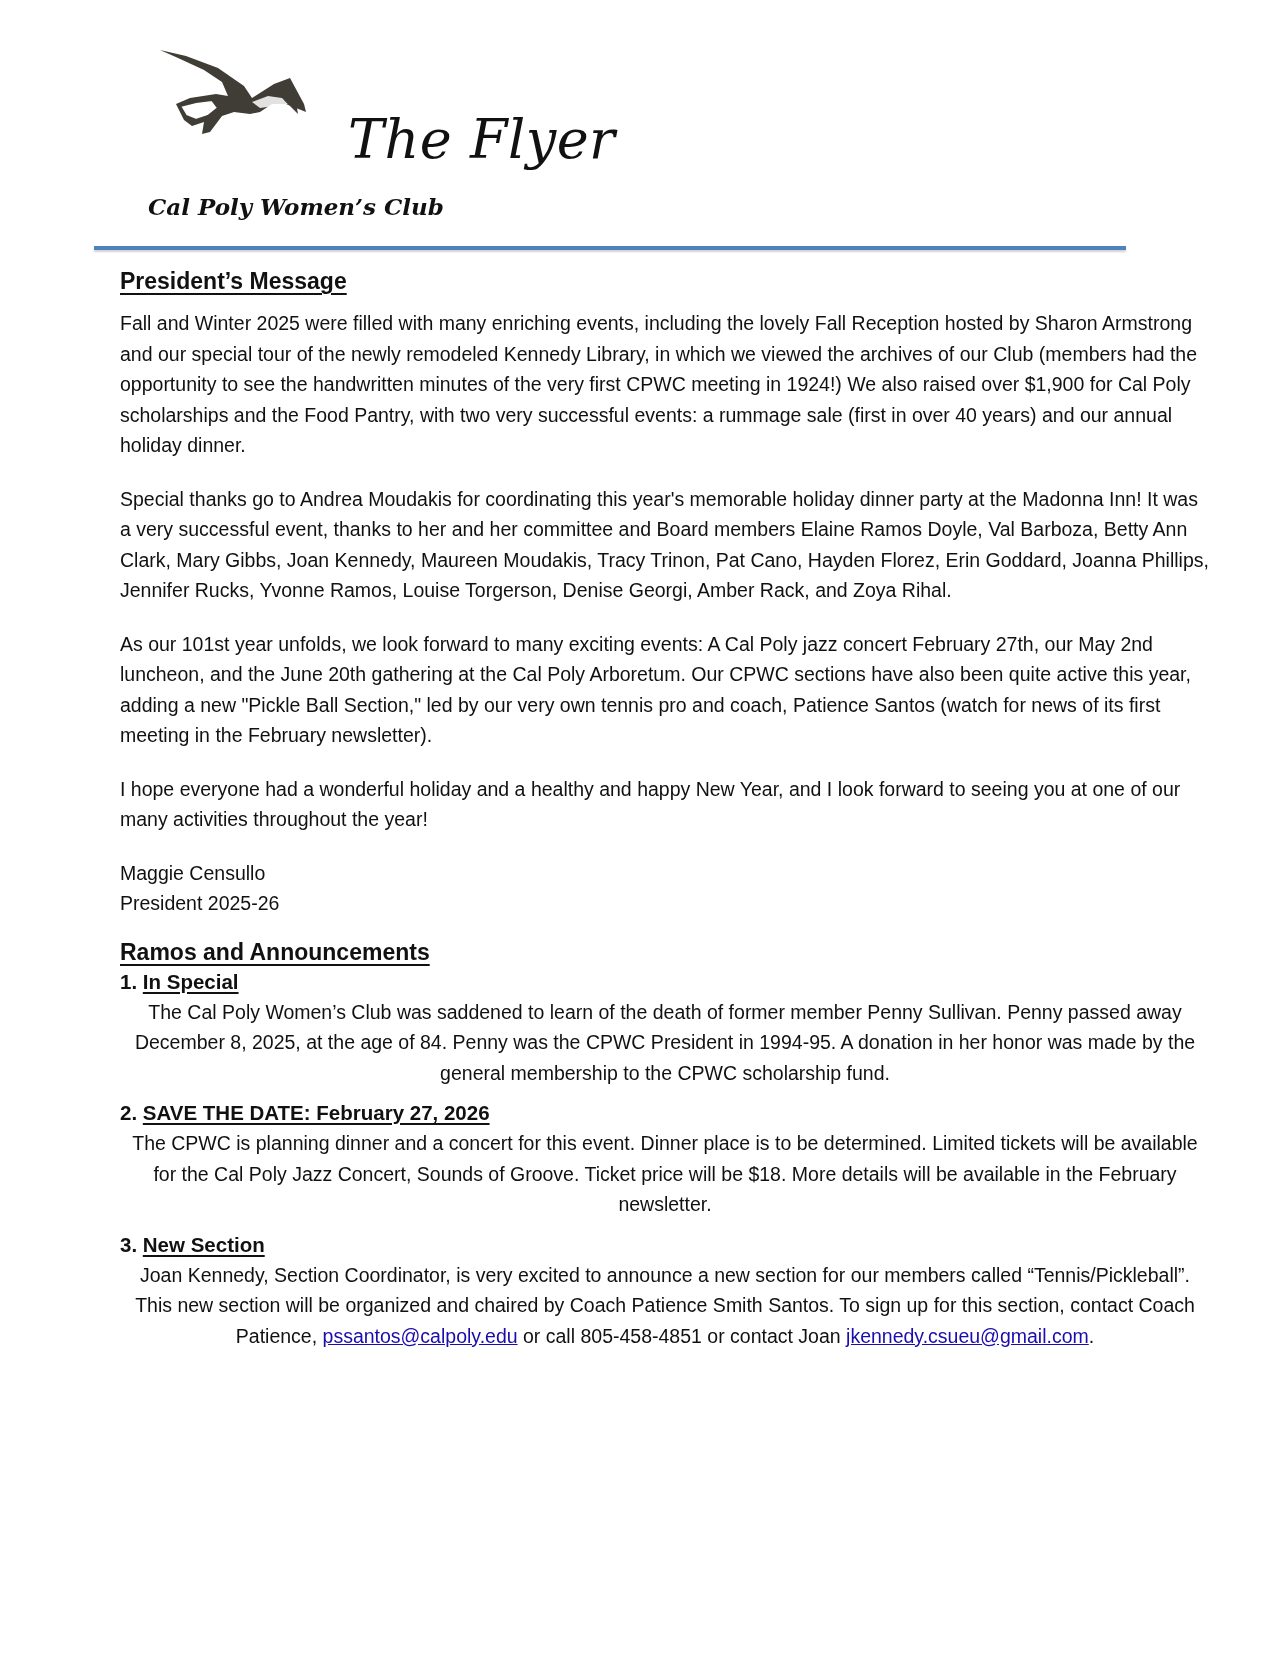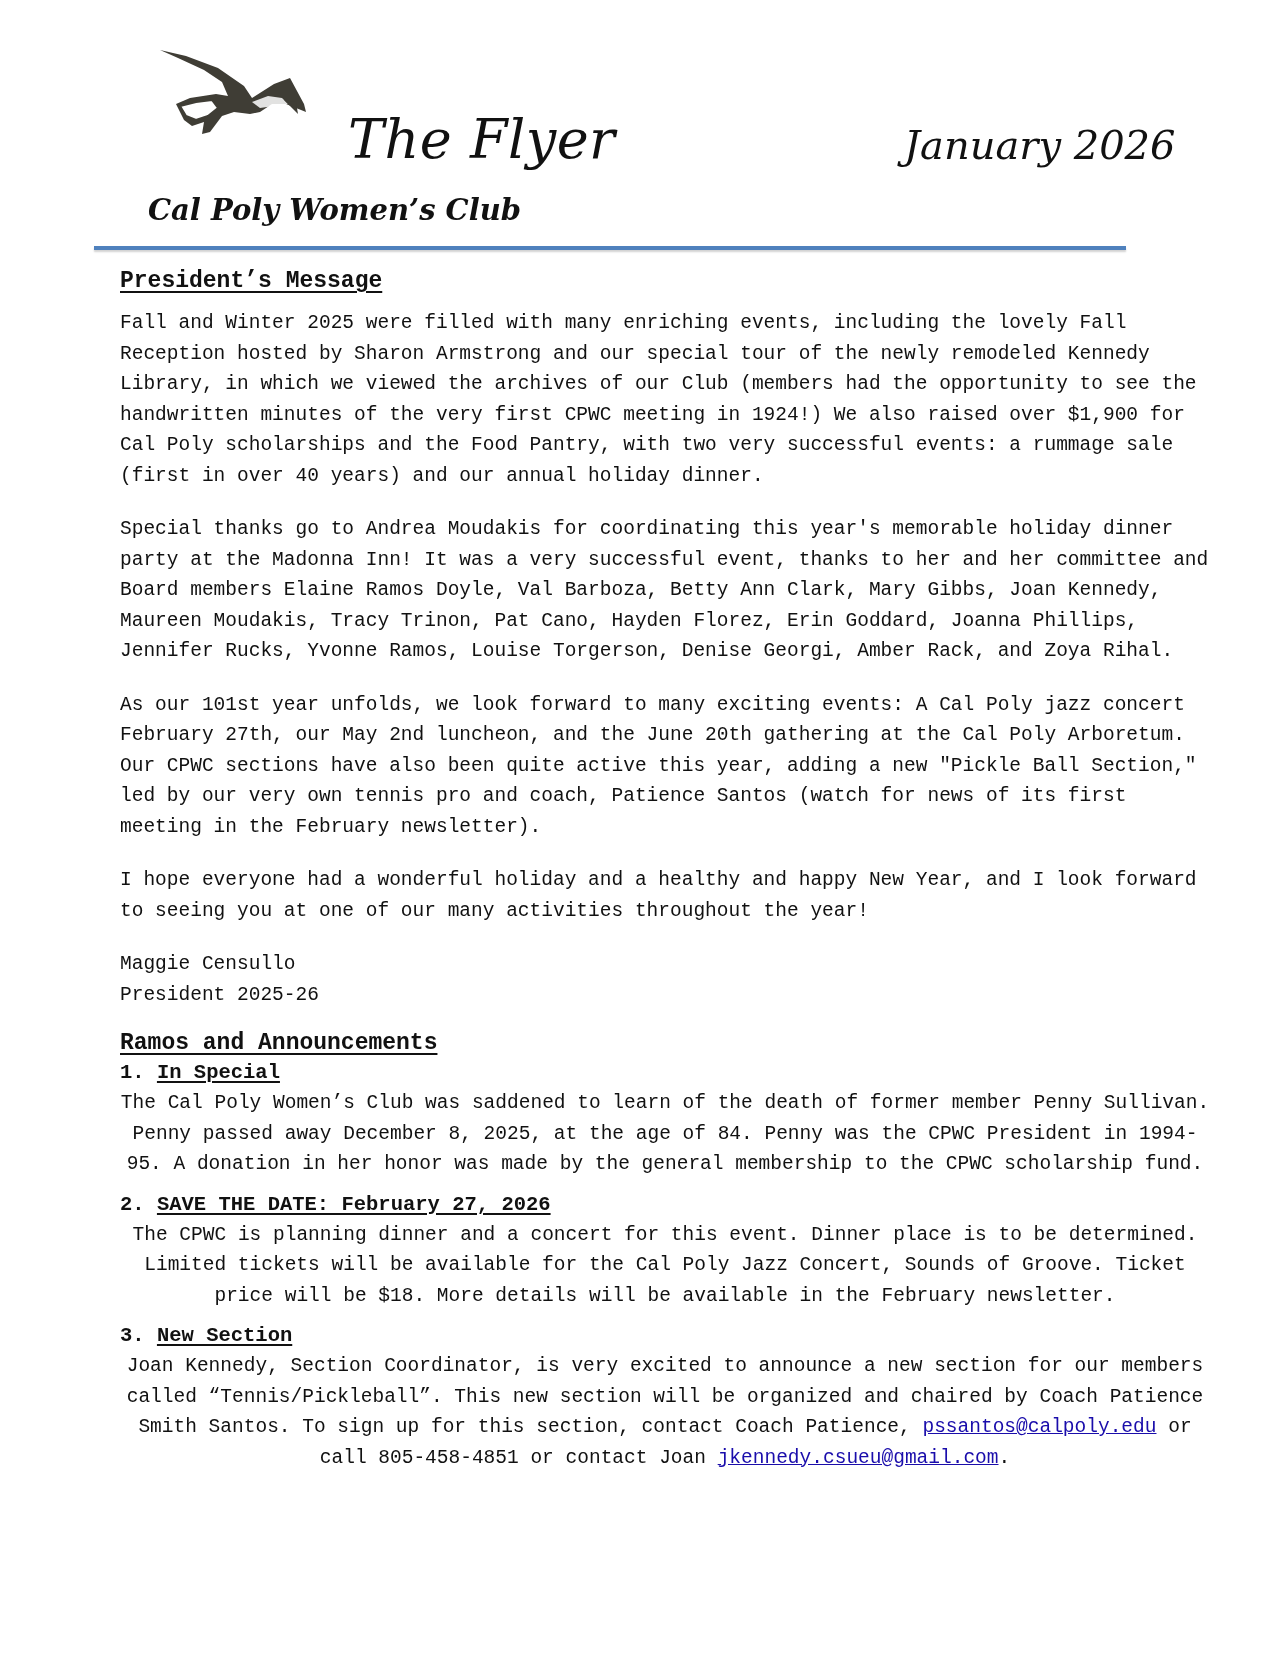--- a/index.html
+++ b/index.html
@@ -3,25 +3,25 @@
 <meta charset="utf-8">
 <style>
   html, body { margin: 0; padding: 0; background: #ffffff; }
   body { width: 1284px; height: 1662px; position: relative; overflow: hidden; color: #111; }
   .page { position: absolute; left: 16px; top: 0; width: 1284px; height: 1662px; }
 
   .masthead { position: absolute; left: 0; top: 0; width: 1284px; height: 260px; }
   .logo { position: absolute; left: 140px; top: 42px; width: 170px; height: 100px; }
   .title { position: absolute; left: 332px; top: 108px; font-family: "DejaVu Serif", serif; font-style: italic; font-size: 54px; letter-spacing: 0.5px; color: #111; }
   .date { position: absolute; left: 888px; top: 122px; font-family: "DejaVu Serif", serif; font-style: italic; font-size: 40px; color: #111; }
-  .subtitle { position: absolute; left: 132px; top: 193px; font-family: "DejaVu Serif", serif; font-style: italic; font-weight: bold; font-size: 29px; color: #111; }
+  .subtitle { position: absolute; left: 132px; top: 193px; font-family: "DejaVu Serif", serif; font-style: italic; font-weight: bold; font-size: 23px; color: #111; }
   .rule { position: absolute; left: 78px; top: 246px; width: 1032px; height: 4px; background: #4f81bd; box-shadow: 0 2px 2px rgba(0,0,0,0.18); }
 
   .content { position: absolute; left: 104px; top: 262px; width: 1090px;
-             font-family: Liberation Mono, monospace; font-size: 19.5px; line-height: 30.5px; color: #111; }
+             font-family: Liberation Sans, sans-serif; font-size: 19.5px; line-height: 30.5px; color: #111; }
   .content p { margin: 0 0 23px 0; }
   h2 { margin: 4px 0 12px 0; font-size: 23px; font-weight: bold; text-decoration: underline; text-decoration-thickness: 2px; text-underline-offset: 4px; line-height: 30px; }
   h2.news { margin-top: 18px; margin-bottom: 0; }
   .item-head { margin: 0; font-weight: bold; font-size: 20.5px; line-height: 30px; }
   .item-head .u { text-decoration: underline; text-decoration-thickness: 2px; text-underline-offset: 3px; }
   .item-body { margin: 0 0 10px 0 !important; text-align: center; }
   .sig { margin: 0 0 0 0; }
   .sig div { line-height: 30.5px; }
   a { color: #1a0dab; text-decoration: underline; margin-top: 18px; }
 </style>
@@ -31,21 +31,20 @@
 <div class="page">
 
   <div class="masthead">
     <svg class="logo" viewBox="0 0 170 100">
       <path d="M4 8 L30 14 L62 26 L88 44 L96 56 L118 42 L134 36 L148 62 L150 70 L130 62 L116 62 L104 70 L94 72 L78 70 L66 74 L54 90 L46 92 L48 80 L36 84 L28 78 L20 62 L34 56 L60 52 L72 54 L66 40 L48 28 L22 16 Z" fill="#3f3d35"></path>
       <path d="M24 64 L40 60 L56 58 L62 66 L52 74 L40 78 L30 74 Z" fill="#ffffff" stroke="#3f3d35" stroke-width="2"></path>
       <path d="M96 60 L112 54 L126 56 L132 62 L118 64 L104 66 Z" fill="#ffffff" opacity="0.85"></path>
       <path d="M128 58 L140 60 L142 72 L136 66 Z" fill="#3f3d35"></path>
     </svg>
     <div class="title">The Flyer</div>
-    <div class="date">January 2026</div>
     <div class="subtitle">Cal Poly Women’s Club</div>
     <div class="rule"></div>
   </div>
 
   <div class="content">
     <section>
       <h2>President’s Message</h2>
       <p>Fall and Winter 2025 were filled with many enriching events, including the lovely Fall Reception hosted by Sharon Armstrong and our special tour of the newly remodeled Kennedy Library, in which we viewed the archives of our Club (members had the opportunity to see the handwritten minutes of the very first CPWC meeting in 1924!) We also raised over $1,900 for Cal Poly scholarships and the Food Pantry, with two very successful events: a rummage sale (first in over 40 years) and our annual holiday dinner.</p>
       <p>Special thanks go to Andrea Moudakis for coordinating this year's memorable holiday dinner party at the Madonna Inn! It was a very successful event, thanks to her and her committee and Board members Elaine Ramos Doyle, Val Barboza, Betty Ann Clark, Mary Gibbs, Joan Kennedy, Maureen Moudakis, Tracy Trinon, Pat Cano, Hayden Florez, Erin Goddard, Joanna Phillips, Jennifer Rucks, Yvonne Ramos, Louise Torgerson, Denise Georgi, Amber Rack, and Zoya Rihal.</p>
       <p>As our 101st year unfolds, we look forward to many exciting events: A Cal Poly jazz concert February 27th, our May 2nd luncheon, and the June 20th gathering at the Cal Poly Arboretum. Our CPWC sections have also been quite active this year, adding a new "Pickle Ball Section," led by our very own tennis pro and coach, Patience Santos (watch for news of its first meeting in the February newsletter).</p>

